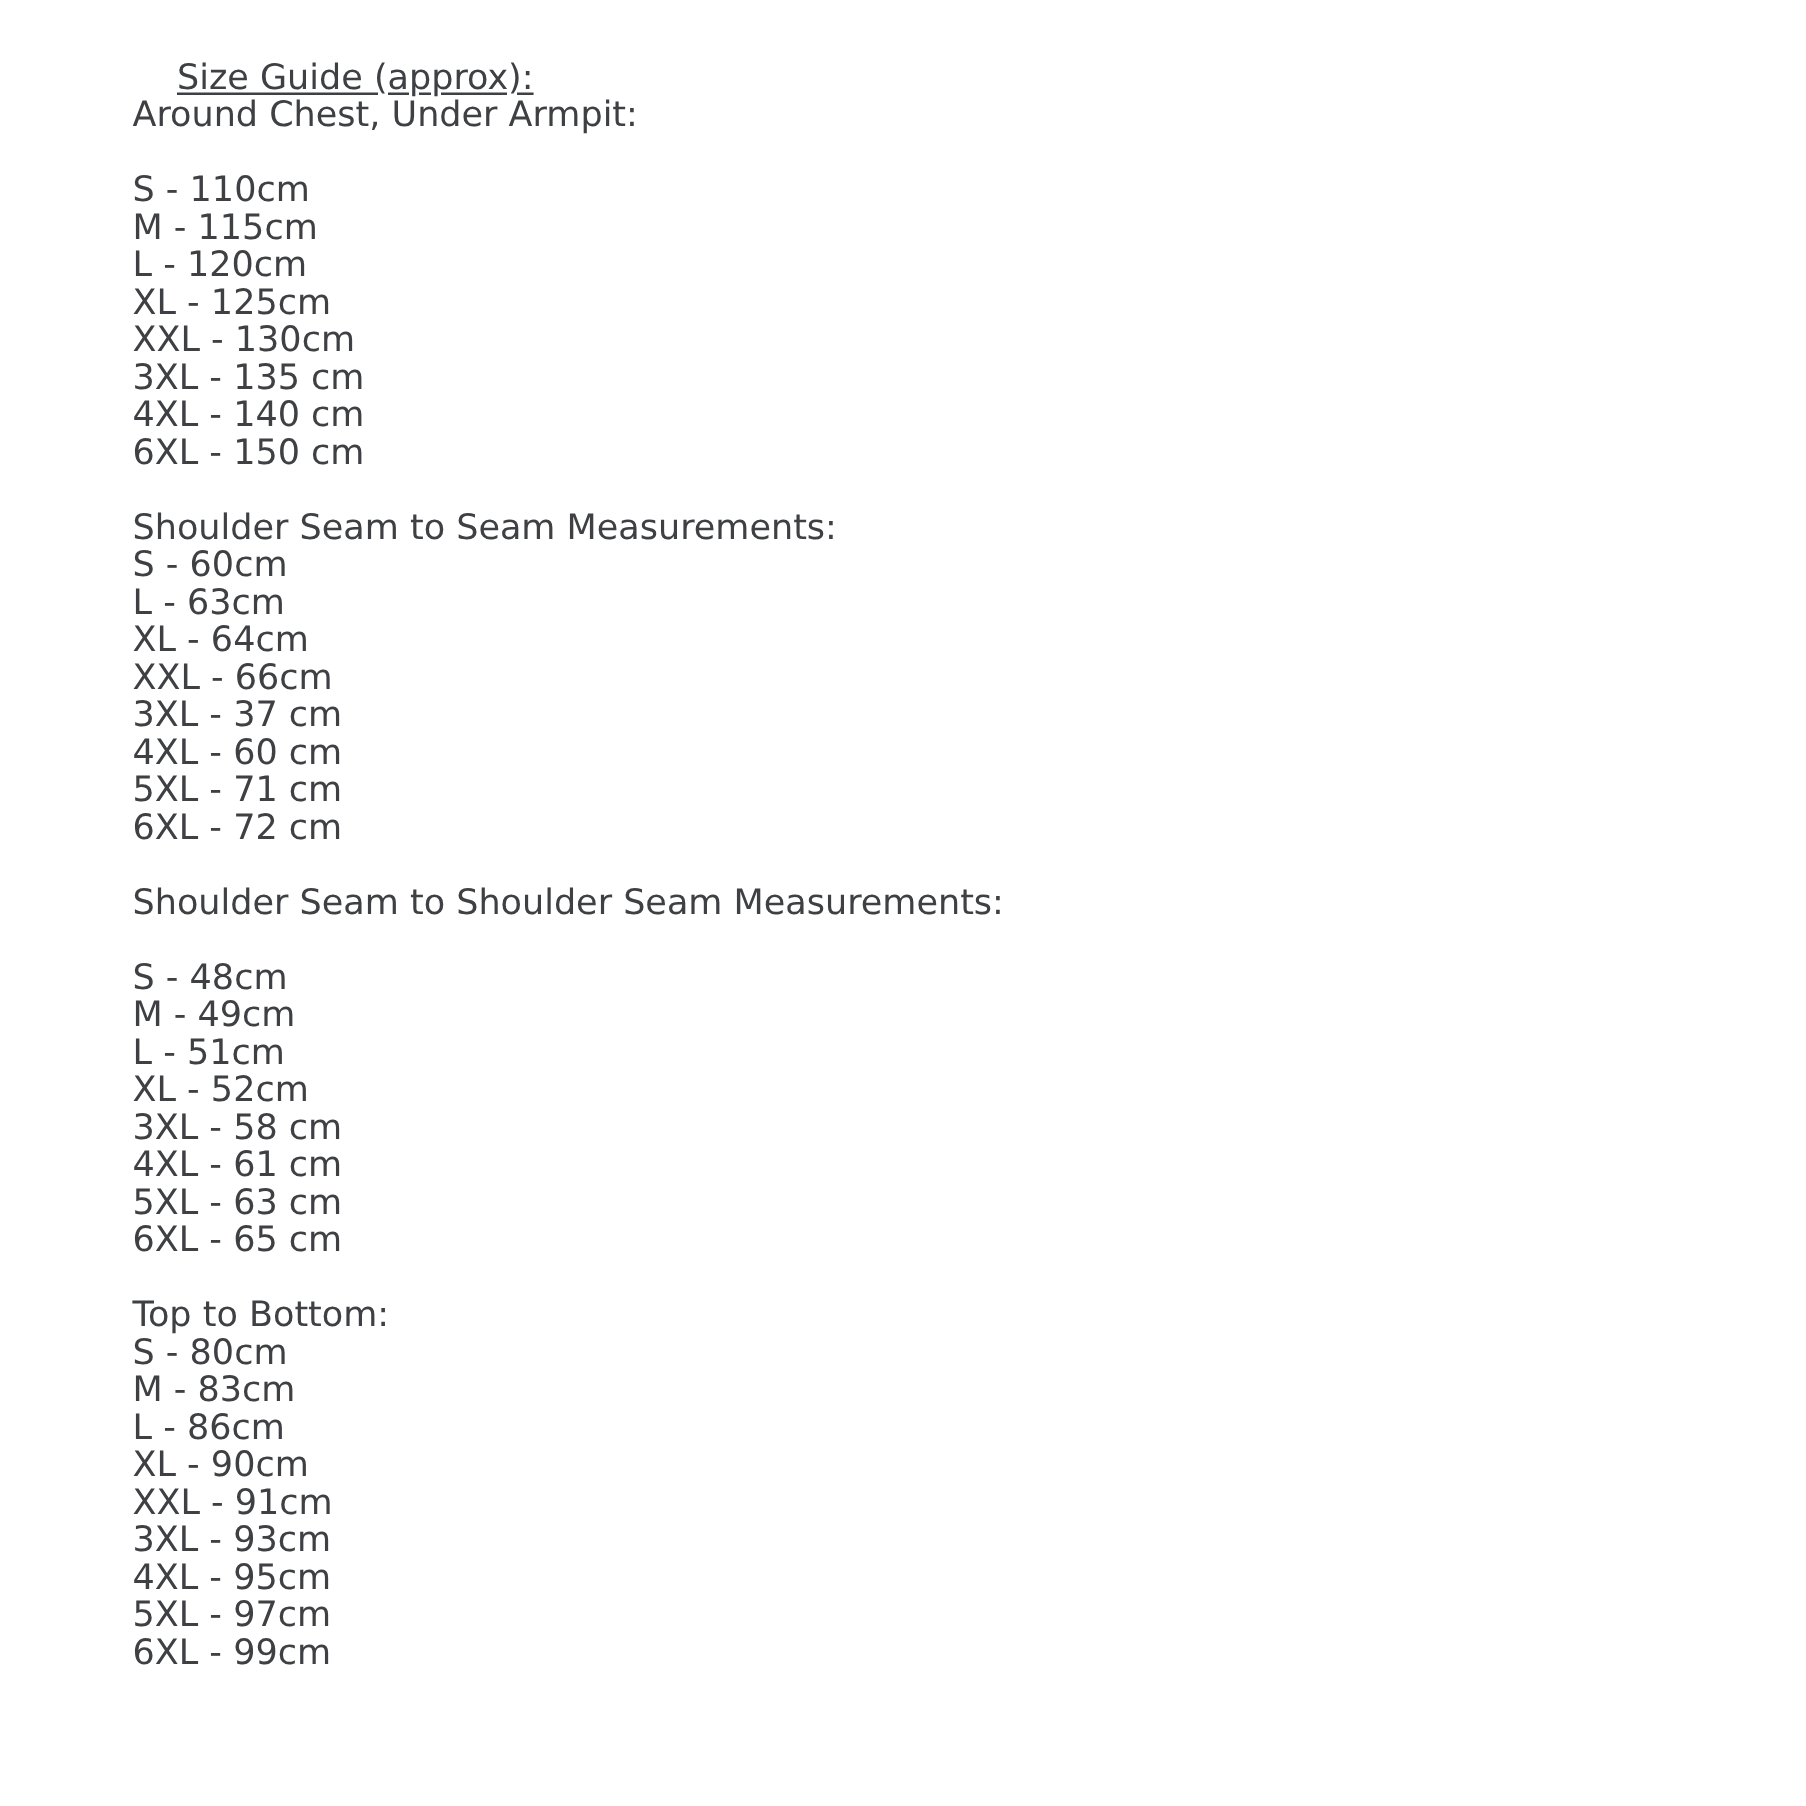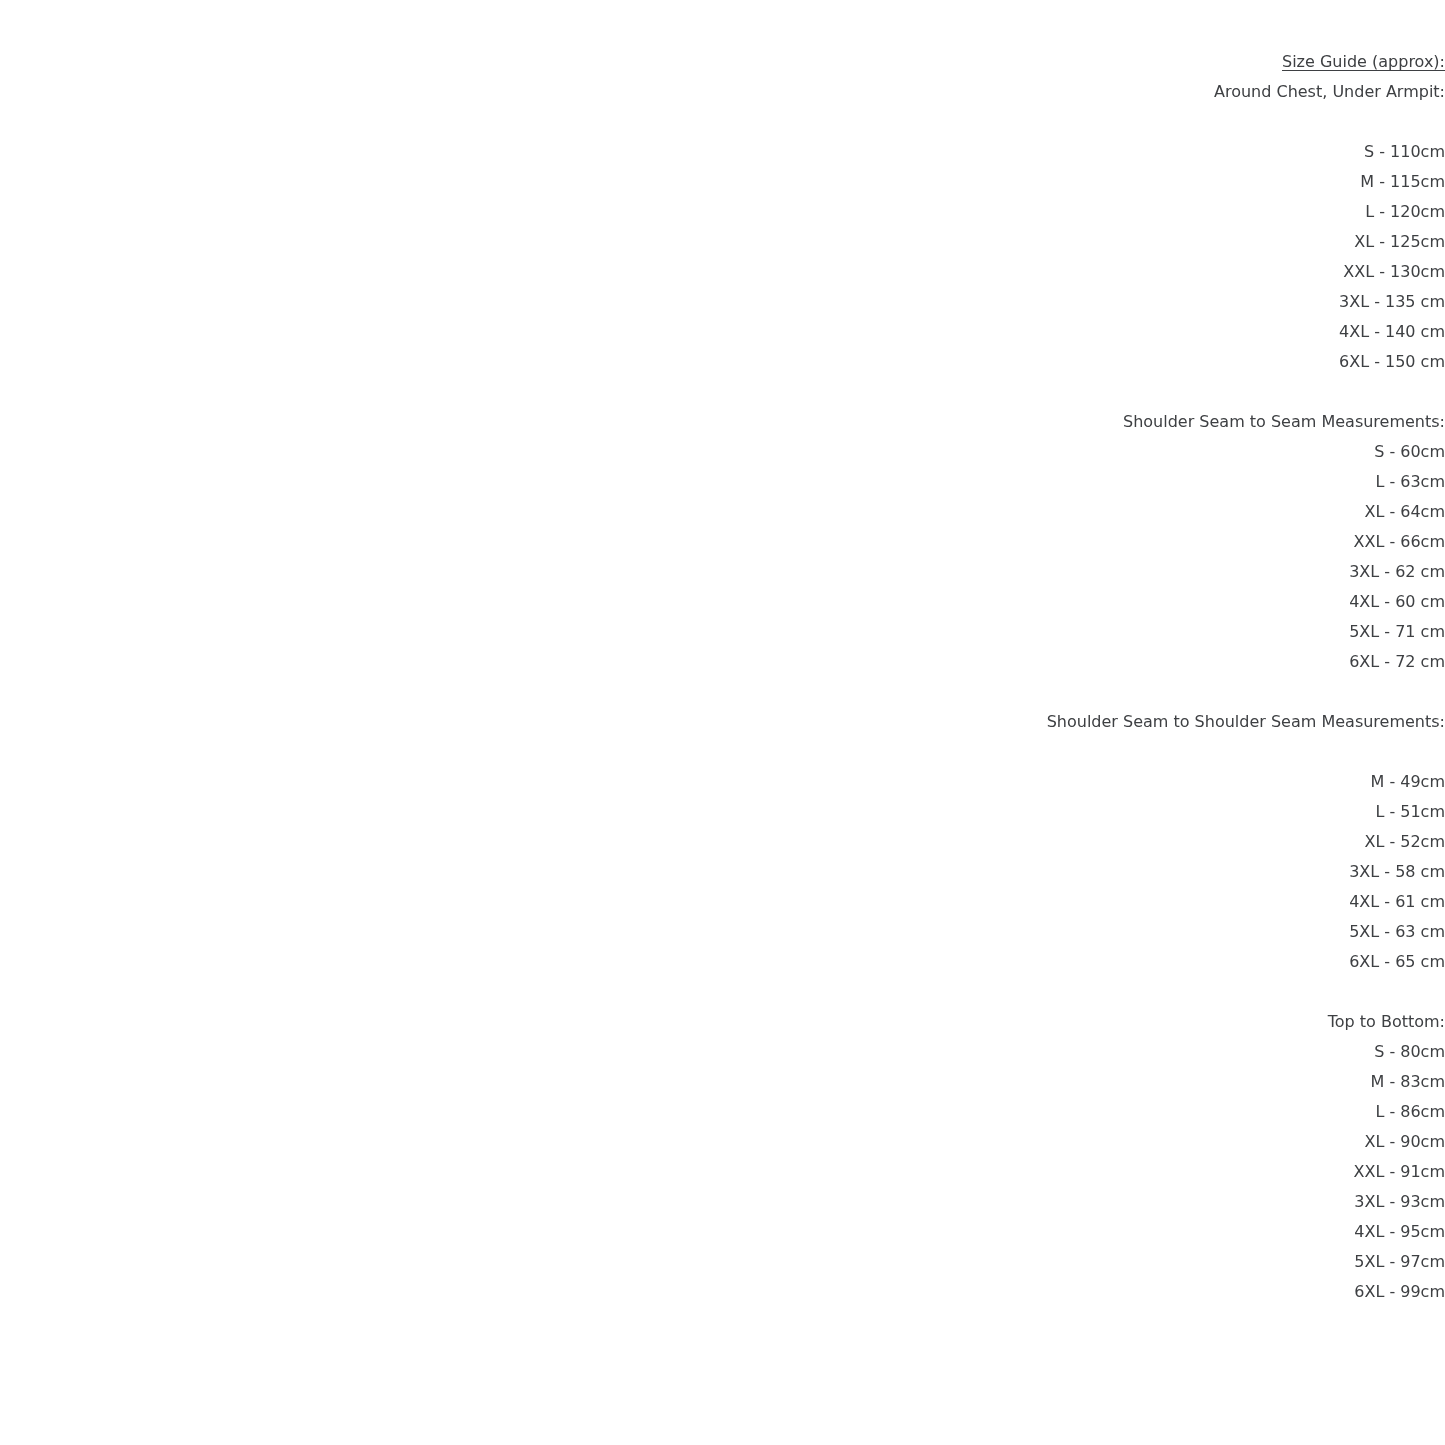--- a/index.html
+++ b/index.html
@@ -9,23 +9,23 @@
   }
   body {
     width: 1445px;
     height: 1445px;
     overflow: hidden;
   }
   .doc {
     box-sizing: border-box;
     width: 1445px;
     padding: 17px 0 0 106px; 
-    text-align: right;
+    text-align: left;
     font-family: "DejaVu Sans", "Liberation Sans", sans-serif;
-    font-size: 16px;
+    font-size: 28px;
     line-height: 30px;
     color: #3e4043;
     -webkit-font-smoothing: antialiased;
   }
   .line {
     height: 30px;
     white-space: pre;
   }
   .gap {
     height: 30px;
@@ -53,27 +53,28 @@
       <div class="line">XXL - 130cm</div>
       <div class="line">3XL - 135 cm</div>
       <div class="line">4XL - 140 cm</div>
       <div class="line">6XL - 150 cm</div>
       <div class="gap"></div>
       <div class="line">Shoulder Seam to Seam Measurements:</div>
       <div class="line">S - 60cm</div>
       <div class="line">L - 63cm</div>
       <div class="line">XL - 64cm</div>
       <div class="line">XXL - 66cm</div>
-      <div class="line">3XL - 62 cm</div>
+      <div class="line">3XL - 37 cm</div>
       <div class="line">4XL - 60 cm</div>
       <div class="line">5XL - 71 cm</div>
       <div class="line">6XL - 72 cm</div>
       <div class="gap"></div>
       <div class="line">Shoulder Seam to Shoulder Seam Measurements:</div>
       <div class="gap"></div>
+      <div class="line">S - 48cm</div>
       <div class="line">M - 49cm</div>
       <div class="line">L - 51cm</div>
       <div class="line">XL - 52cm</div>
       <div class="line">3XL - 58 cm</div>
       <div class="line">4XL - 61 cm</div>
       <div class="line">5XL - 63 cm</div>
       <div class="line">6XL - 65 cm</div>
       <div class="gap"></div>
       <div class="line">Top to Bottom:</div>
       <div class="line">S - 80cm</div>

